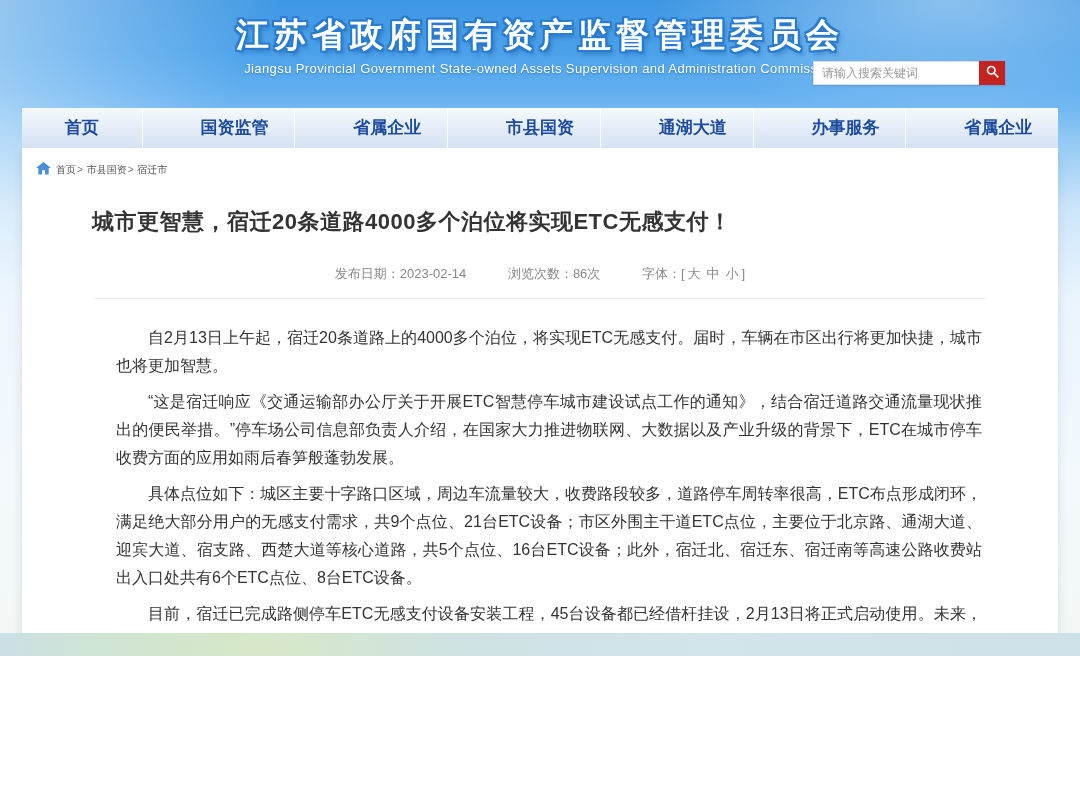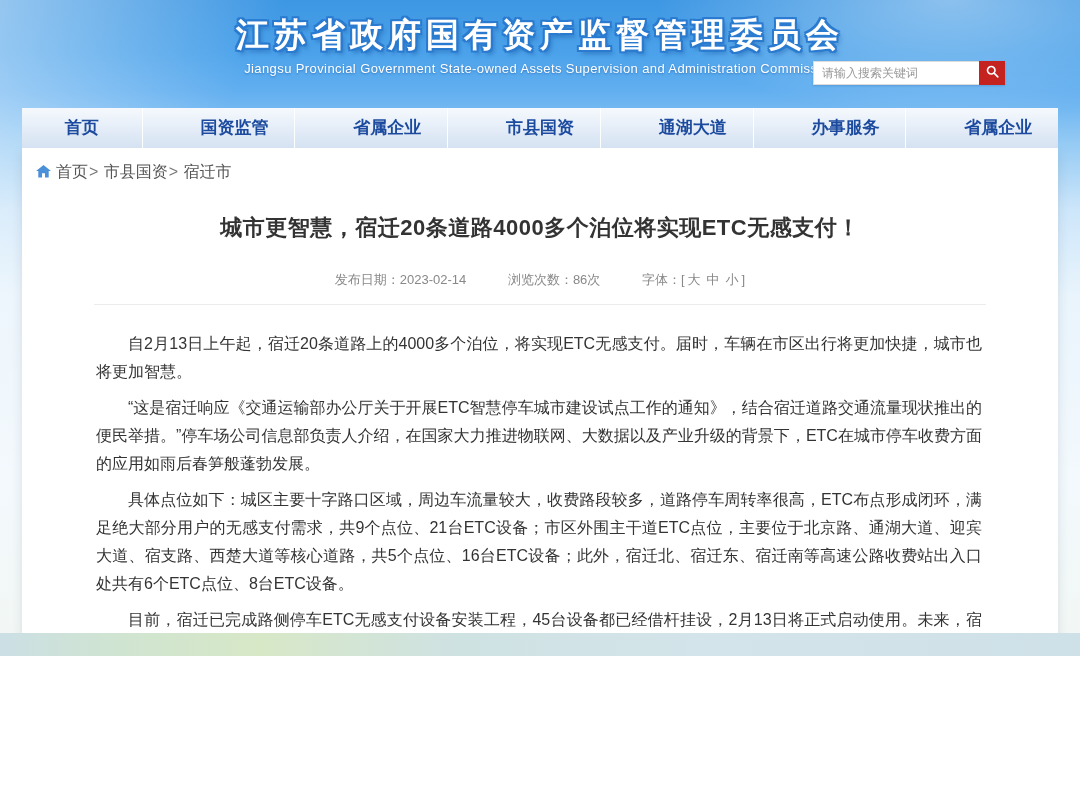--- a/index.html
+++ b/index.html
@@ -55,38 +55,38 @@
   }
   .nav-item + .nav-item { border-left:1px solid #fdfefe;padding-left:32px; }
 
   
   .content {
     margin:0 22px; height:627px; background:#fff; overflow:hidden;
     box-shadow:0 5px 10px rgba(90,110,125,.18);
   }
   .breadcrumb {
     display:flex; align-items:center; gap:5px;
-    padding:14px 0 0 14px; font-size:16px; color:#555;
+    padding:14px 0 0 14px; font-size:10px; color:#555;
   }
   .breadcrumb svg { width:15px; height:13px; }
   .crumb { color:#555; text-decoration:none; cursor:pointer; }
   .crumb-sep { color:#777; margin:0 1px; }
 
   .article-title {
-    margin:30px 70px 0; text-align:center;
+    margin:30px 70px 0; 
     font-size:22px; font-weight:bold; color:#333; letter-spacing:.5px;
   }
   .article-meta { margin-top:28px; text-align:center; font-size:13px; color:#888; }
   .article-meta .meta-group { margin:0 19px; }
   .font-size-control { cursor:pointer; margin:0 3px; }
   .divider { border:none; border-top:1px solid #ececec; margin:15px 72px 0 72px; }
 
   .article-body {
     padding:25px 76px 0 74px; font-size:16px; color:#333;
-    line-height:28px; text-align:justify;
+    line-height:28px; text-align:justify;margin-left:20px;
   }
   .article-body p { text-indent:2em; margin:0 0 8px 0; }
 </style>
 </head>
 <body>
 
 <div class="page">
 
   <div class="site-header">
     <div class="site-title">江苏省政府国有资产监督管理委员会</div>

